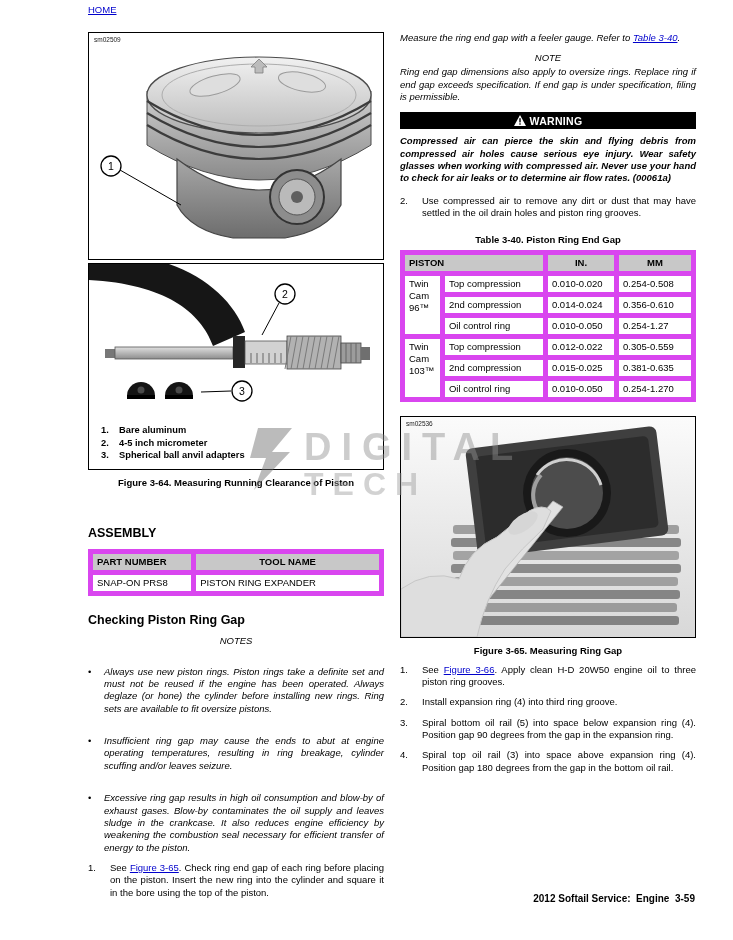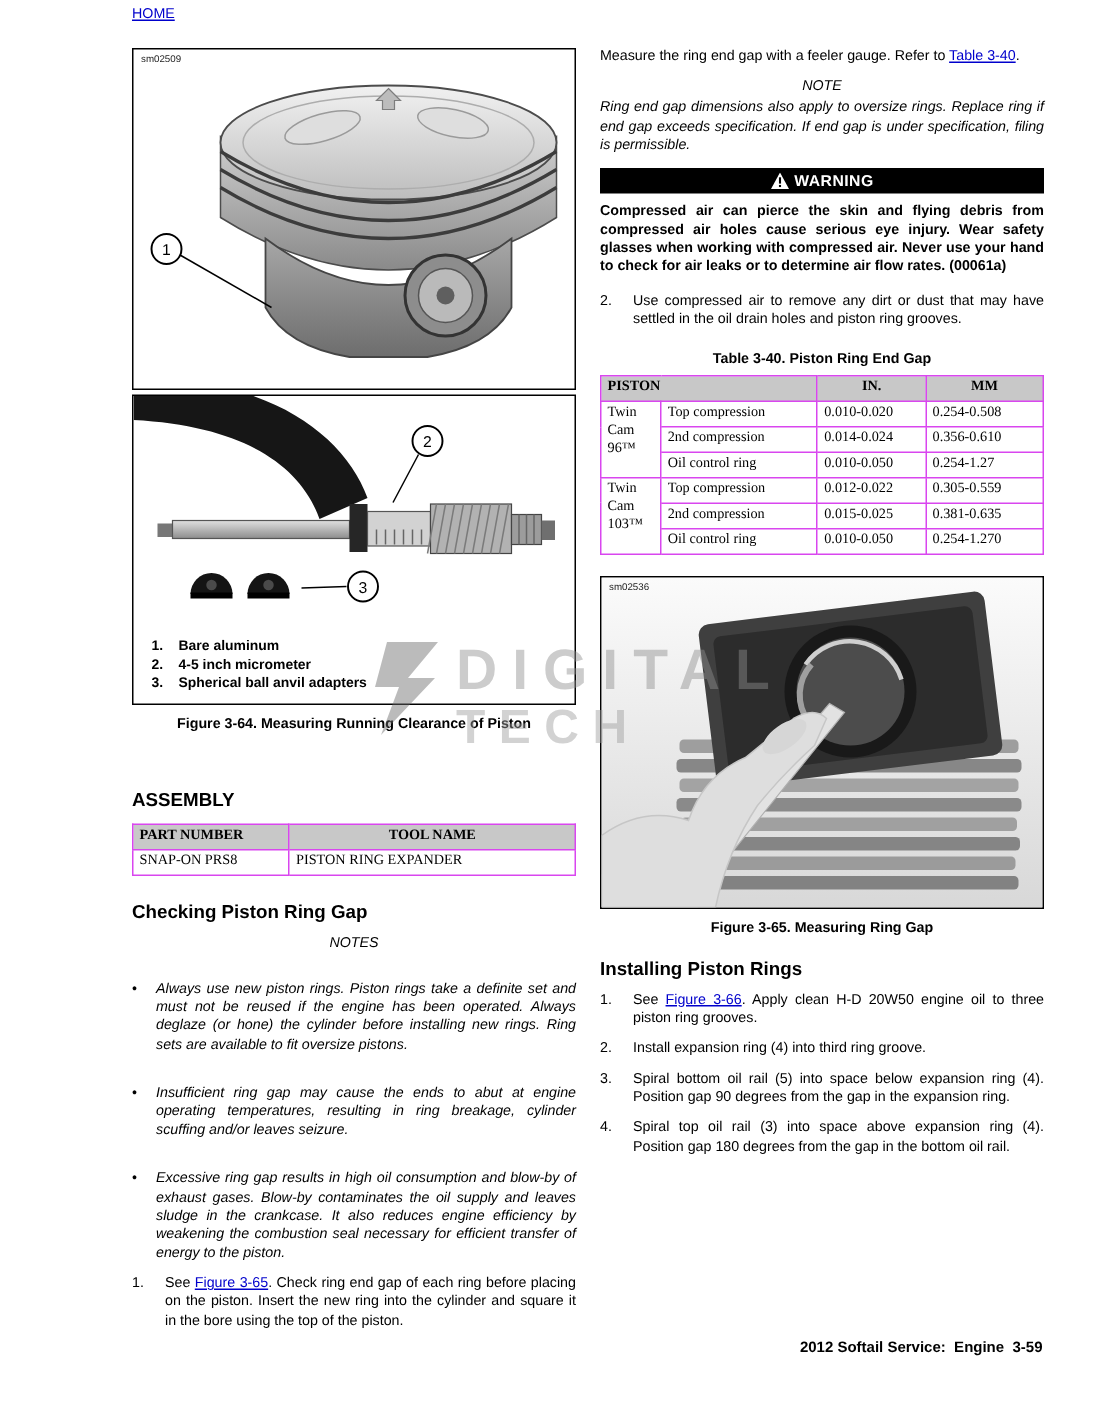--- a/index.html
+++ b/index.html
@@ -20,42 +20,42 @@
   .figtag { position:absolute; top:3px; left:5px; font-size:6.5px; color:#222; z-index:2; }
   .fig-svg { display:block; }
 
   .caption { text-align:center; font-weight:bold; font-size:9.5px; margin-top:7px; }
 
   .h-section { font-size:12.5px; font-weight:bold; margin:0; }
   .mt-assembly { margin-top:38px; }
   .mt-checking { margin-top:17px; }
   .mt-installing { margin-top:15px; }
 
-  .body-text { font-size:9.5px; line-height:1.3; text-align:justify; margin:0; }
+  .body-text { font-size:9.5px; line-height:1.3; text-align:justify; margin:0;font-style:italic; }
   .italic { font-style:italic; }
   .note-label { text-align:center; font-style:italic; font-size:9.5px; margin:8px 0 3px; }
 
   .warn-bar {
     margin-top:9px; background:#000; color:#fff; height:17px;
     display:flex; align-items:center; justify-content:center; gap:4px;
     font-weight:bold; font-size:10.5px; letter-spacing:0.3px;
   }
   .warn-text { font-weight:bold; margin-top:6px; }
 
   .step { display:flex; margin-top:8px; }
   .step-num { width:22px; flex:none; font-size:9.5px; line-height:1.3; }
   .step-body { flex:1; font-size:9.5px; line-height:1.3; text-align:justify; }
 
   .bullet { display:flex; margin-top:20px; }
   .bullet-marker { width:16px; flex:none; font-size:9.5px; line-height:1.3; }
   .bullet-marker::before { content:"•"; }
   .bullet-body { flex:1; font-style:italic; font-size:9.5px; line-height:1.3; text-align:justify; }
 
   table { border-collapse:collapse; width:100%; font-size:9.5px; }
-  th, td { border:1px solid #d946ef; padding:2px 4px; line-height:1.25;font-family:Liberation Serif, serif; }
+  th, td { border:5px solid #d946ef; padding:2px 4px; line-height:1.25; }
   th { background:#c8c8c8; font-weight:bold; text-align:left; }
   .th-center { text-align:center; }
   .tbl-assembly { margin-top:9px; }
   .tbl-340 { margin-top:5px; }
   .tbl-title { text-align:center; font-weight:bold; font-size:9.5px; margin-top:15px; }
   .cell-group { vertical-align:top; }
 
   .legend { position:absolute; left:12px; bottom:7px; }
   .legend-row { display:flex; }
   .legend-num { width:18px; flex:none; font-weight:bold; font-size:9.3px; line-height:1.35; }
@@ -340,21 +340,20 @@
         <path d="M138,96 A30,30 0 0 1 140,58" fill="none" stroke="#9f9f9f" stroke-width="4"></path>
         <polygon points="152,84 162,90 80,192 66,184" fill="#e2e2e2" stroke="#b0b0b0" stroke-width="0.8"></polygon>
         <rect x="0" y="198" width="64" height="22" fill="#bcbcbc"></rect>
         <path d="M0,220 L0,172 Q28,152 58,162 Q68,132 96,120 L128,94 Q142,86 150,94 L142,112 Q120,132 104,152 Q84,182 76,220 Z" fill="#dedede" stroke="#c6c6c6"></path>
         <ellipse cx="122" cy="106" rx="17" ry="8" transform="rotate(-35 122 106)" fill="#d6d6d6"></ellipse>
       </svg>
     </div>
 
     <div class="caption">Figure 3-65. Measuring Ring Gap</div>
 
-    <h2 class="h-section mt-installing">Installing Piston Rings</h2>
 
     <div class="step">
       <span class="step-num">1.</span>
       <div class="step-body">
         <span>See </span><a class="link">Figure 3-66</a><span>. Apply clean H-D 20W50 engine oil to three piston ring grooves.</span>
       </div>
     </div>
     <div class="step">
       <span class="step-num">2.</span>
       <div class="step-body">Install expansion ring (4) into third ring groove.</div>

